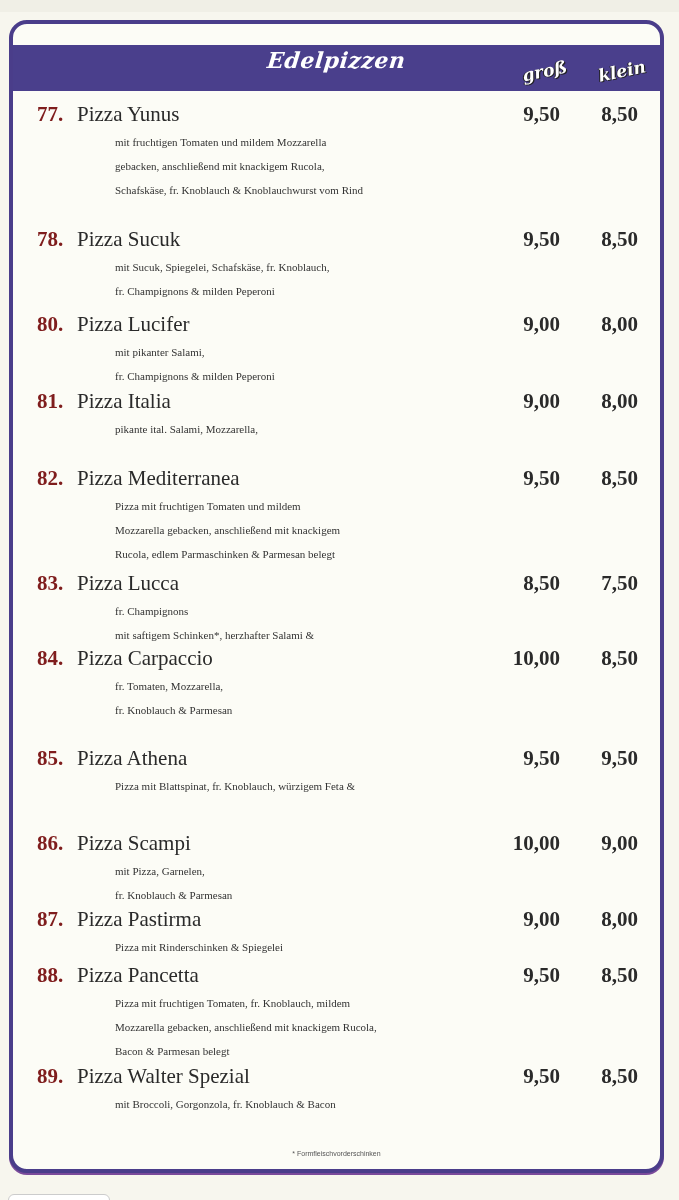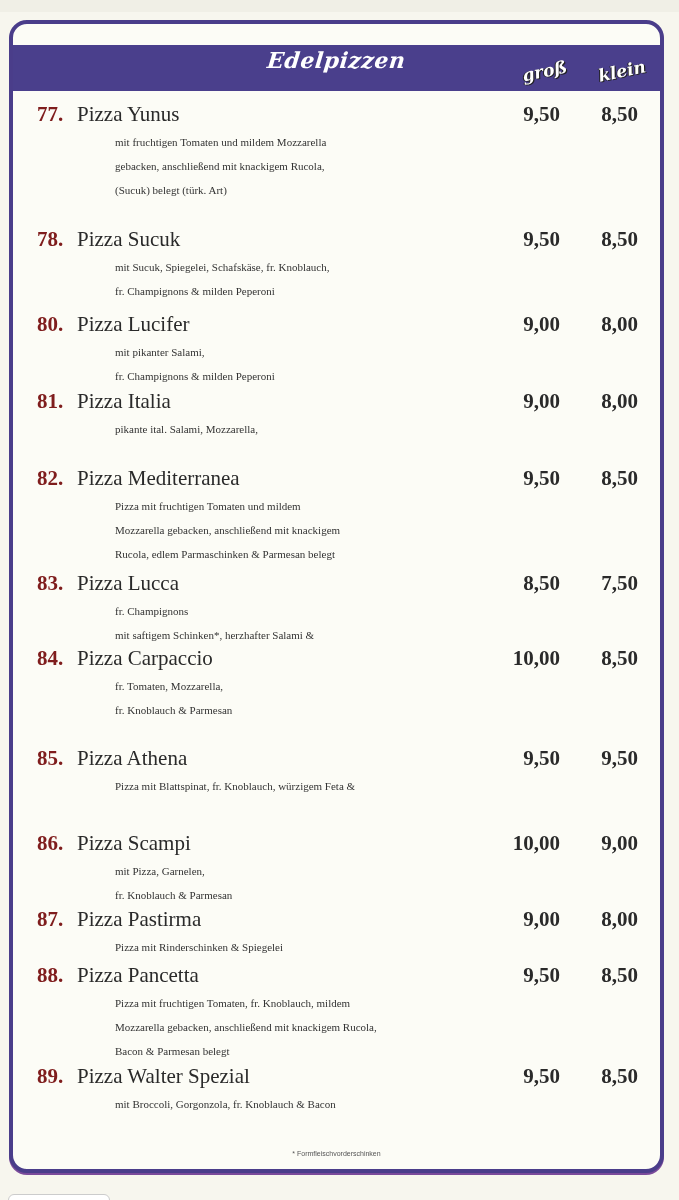--- a/index.html
+++ b/index.html
@@ -87,21 +87,21 @@
 
   <div class="items" id="items">
       <div class="item" style="top: 78px;">
         <div class="num">77.</div>
         <div class="name">Pizza Yunus</div>
         <div class="price-g">9,50</div>
         <div class="price-k">8,50</div>
         <div class="desc">
           <div class="desc-line">mit fruchtigen Tomaten und mildem Mozzarella</div>
           <div class="desc-line">gebacken, anschließend mit knackigem Rucola,</div>
-          <div class="desc-line">(Sucuk) belegt (türk. Art)</div>
+          <div class="desc-line">Schafskäse, fr. Knoblauch &amp; Knoblauchwurst vom Rind</div>
         </div>
       </div>
       <div class="item" style="top: 203px;">
         <div class="num">78.</div>
         <div class="name">Pizza Sucuk</div>
         <div class="price-g">9,50</div>
         <div class="price-k">8,50</div>
         <div class="desc">
           <div class="desc-line">mit Sucuk, Spiegelei, Schafskäse, fr. Knoblauch,</div>
           <div class="desc-line">fr. Champignons &amp; milden Peperoni</div>

